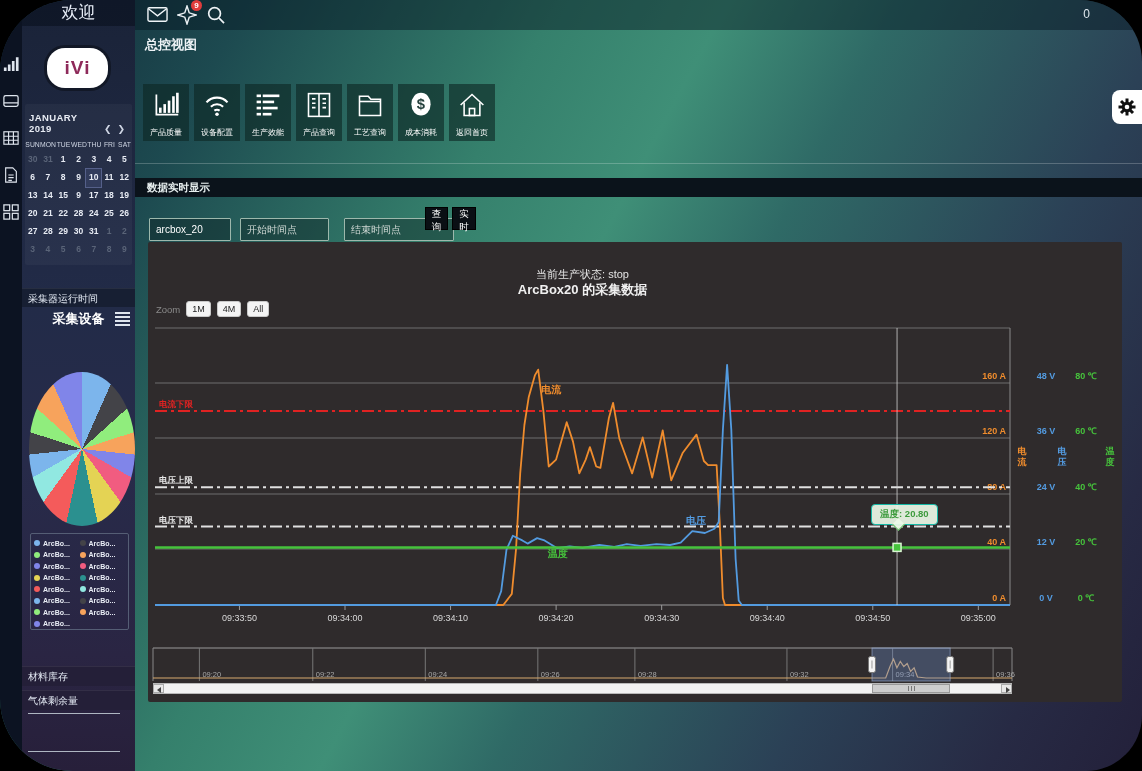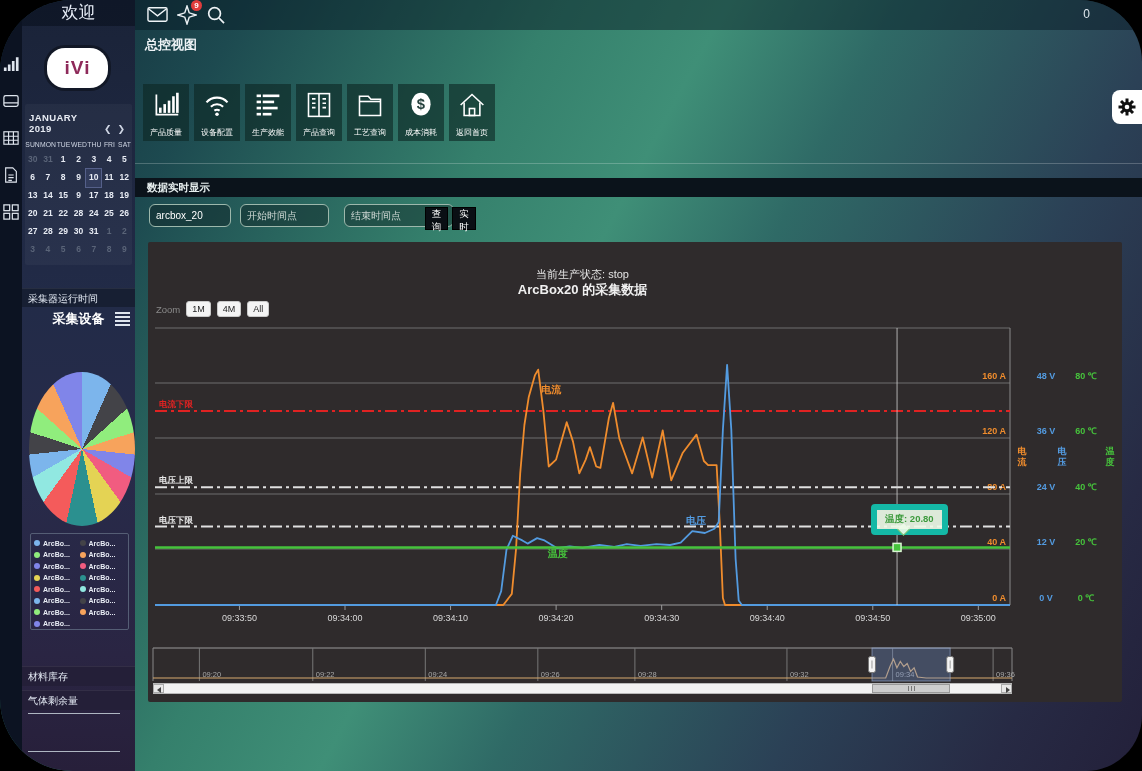--- a/index.html
+++ b/index.html
@@ -52,34 +52,34 @@
   .view-title{position:absolute;left:10px;top:36px;font-size:13px;font-weight:bold;color:#eef3f6;}
   .tile{position:absolute;top:84px;width:46px;height:57px;background:rgba(13,38,36,.62);cursor:pointer;
     display:flex;flex-direction:column;align-items:center;justify-content:flex-end;padding-bottom:3px;}
   .tile svg{position:absolute;top:7px;left:9px;}
   .tile .tlab{font-size:8px;color:#fff;white-space:nowrap;margin-top:32px;}
   .sep{position:absolute;left:0;top:163px;width:1007px;height:1px;background:rgba(255,255,255,.22);}
   .gear-tab{position:absolute;left:977px;top:90px;width:30px;height:34px;background:#fff;border-radius:8px 0 0 8px;
     display:flex;align-items:center;justify-content:center;cursor:pointer;}
   .section-bar{position:absolute;left:0;top:178px;width:1007px;height:19px;background:#0b131b;
     font-size:10.5px;font-weight:bold;color:#e8f0f0;line-height:19px;padding-left:12px;}
-  .inp{position:absolute;top:204px;height:23px;background:rgba(10,24,26,.38);border:1px solid #9db8ac;
-    color:#fff;font-size:10px;padding:0 6px;border-radius:6px;font-family:inherit;}
+  .inp{position:absolute;top:218px;height:23px;background:rgba(10,24,26,.38);border:1px solid #9db8ac;
+    color:#fff;font-size:10px;padding:0 6px;border-radius:1px;font-family:inherit;}
   .inp::placeholder{color:#cfd8d4;}
   .fbtn{position:absolute;top:207px;height:23px;background:#0a0f14;color:#fff;border:1px solid #000;
     font-size:9.5px;cursor:pointer;padding:0 3px;font-family:inherit;}
   .chart-panel{position:absolute;left:13px;top:242px;width:974px;height:460px;background:#2f2b2c;border-radius:2px;}
   .ch-title{position:absolute;left:7px;top:8px;width:855px;text-align:center;font-size:13px;font-weight:bold;color:#f0f0f0;margin-top:31px;}
   .ch-sub{position:absolute;left:7px;top:25px;width:855px;text-align:center;font-size:11px;color:#e3e3e3;}
   .zoom-row{position:absolute;left:8px;top:59px;display:flex;align-items:center;gap:6px;}
   .zoom-lab{font-size:9.5px;color:#8a8a8a;}
   .zbtn{font-size:9px;background:#f4f4f4;color:#222;border:1px solid #c9c9c9;border-radius:3px;
     padding:2px 5px;cursor:pointer;font-family:inherit;}
   #chart-svg{position:absolute;left:0;top:0;}
-  .tooltip{position:absolute;background:rgba(237,250,232,.92);border:6px solid #14b8a6;border-radius:4px;
+  .tooltip{position:absolute;background:rgba(237,250,232,.92);border:1px solid #14b8a6;border-radius:4px;
     padding:3px 8px;font-size:9.5px;font-weight:bold;white-space:nowrap;}
   .tooltip:after{content:"";position:absolute;left:22px;bottom:-5px;width:8px;height:8px;
     background:rgba(237,250,232,.92);border-right:1px solid #5cb85c;border-bottom:1px solid #5cb85c;transform:rotate(45deg);}
   .sb{position:absolute;left:5px;top:441px;width:859px;height:11px;background:#f2f2f2;border:1px solid #b9b9b9;}
   .sb-btn{position:absolute;top:0;width:11px;height:9px;background:#e8e8e8;border:1px solid #aaa;cursor:pointer;}
   .sb-thumb{position:absolute;top:0;height:9px;background:#cdcdcd;border:1px solid #999;cursor:grab;
     display:flex;align-items:center;justify-content:center;}
   .grip{width:7px;height:5px;background:repeating-linear-gradient(90deg,#777 0 1px,transparent 1px 3px);}
   .tri{width:0;height:0;position:absolute;top:2px;}
 </style>

